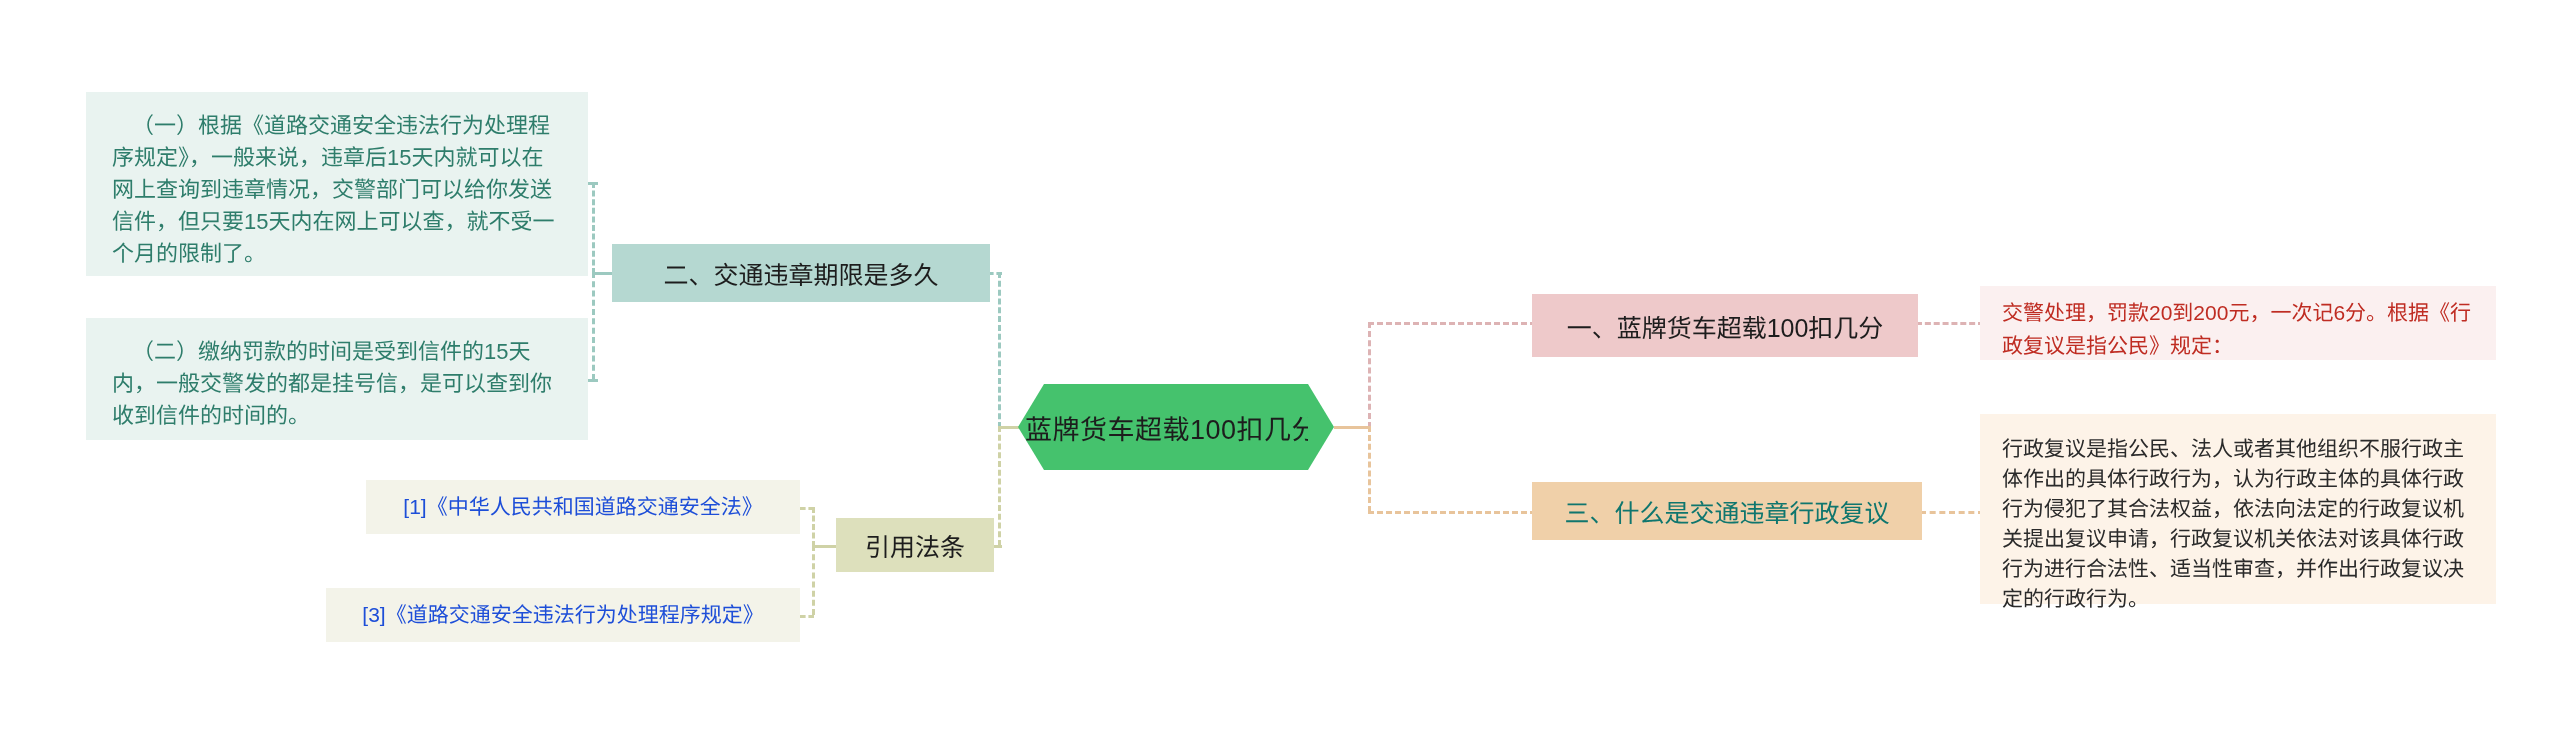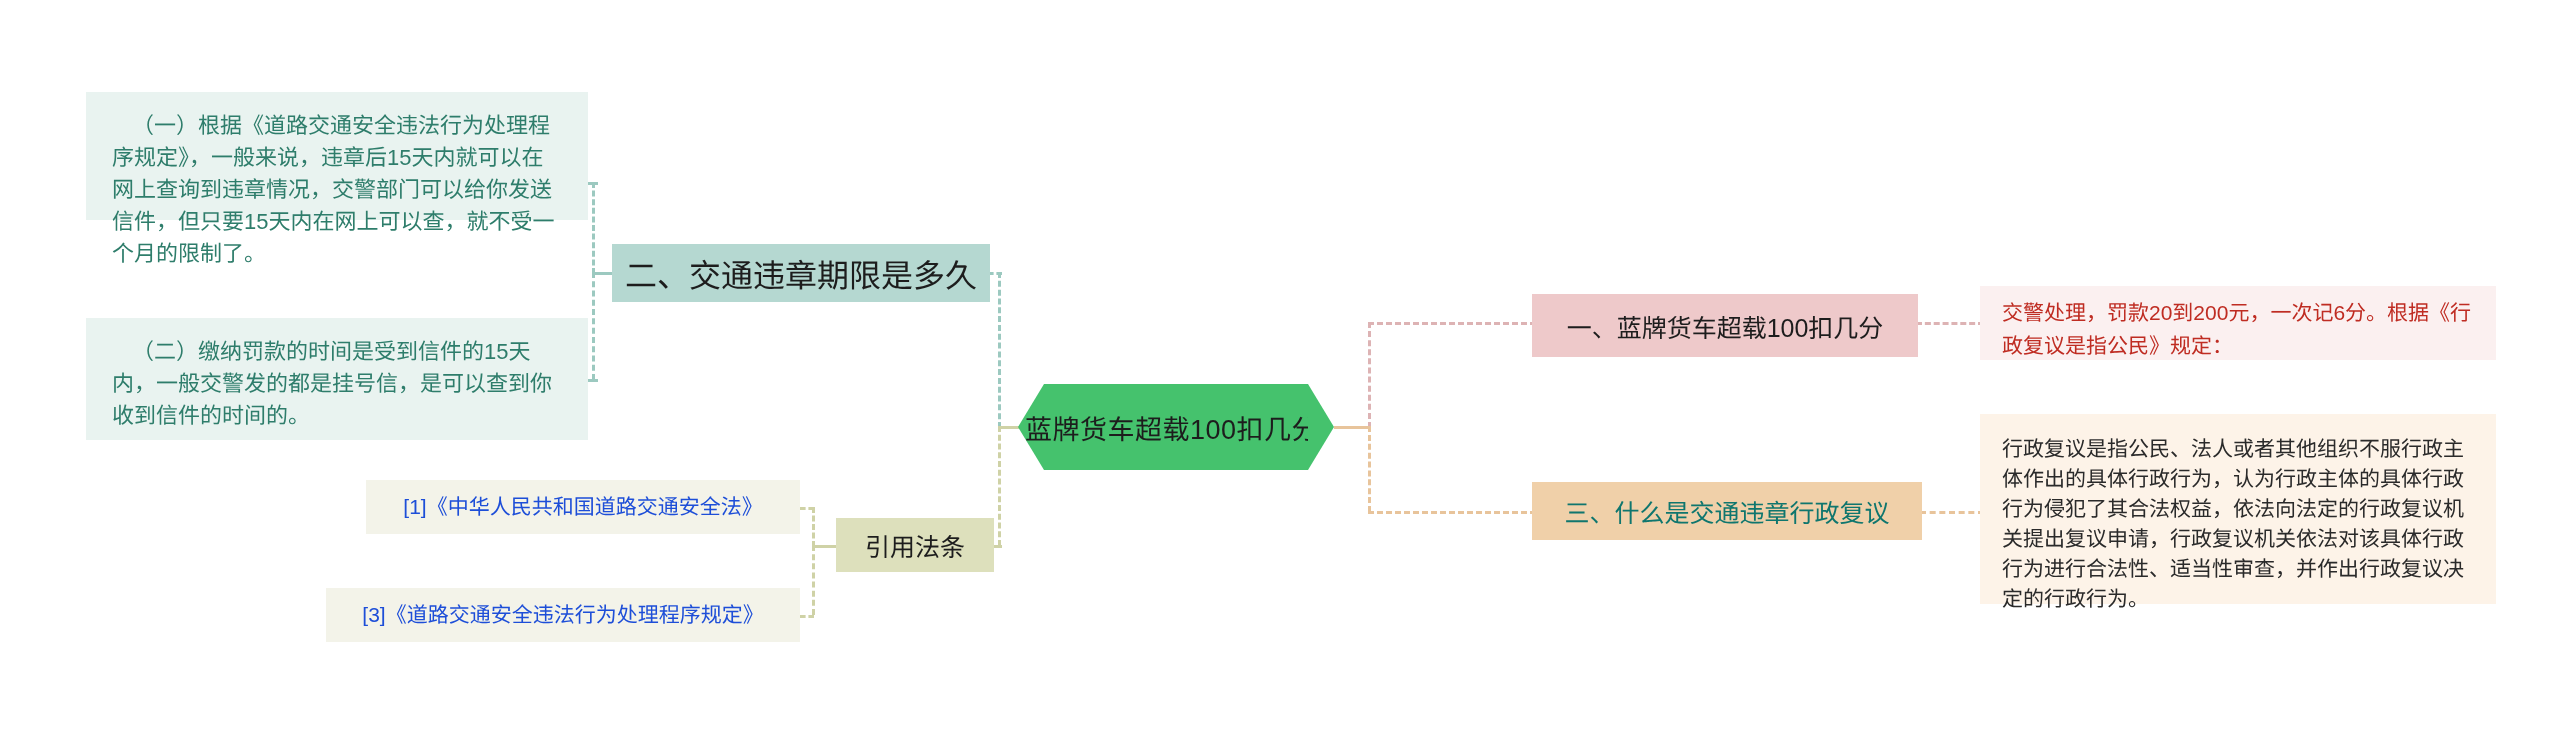--- a/index.html
+++ b/index.html
@@ -61,28 +61,28 @@
   .n-olive  {background:#dde0bc;color:#1d1d1d;}
   .n-pink   {background:#eec9ca;color:#1d1d1d;}
   .n-tan    {background:#f0d0a9;color:#0f766e;}
 
   .b-mint   {background:#e9f3f0;color:#2e7d6b;}
   .b-cream  {background:#f3f3e9;color:#1d4ed8;}
   .b-red    {background:#fbf0f0;color:#bf2c22;}
   .b-tancream{background:#fdf3e8;color:#2a2a2a;}
 
   
-  #tx-1{left:86px;top:92px;width:502px;height:128px;padding:18px 26px 16px 26px;font-size:22px;line-height:32px;text-indent:20px;}
+  #tx-1{left:86px;top:92px;width:502px;height:184px;padding:18px 26px 16px 26px;font-size:22px;line-height:32px;text-indent:20px;}
   #tx-2{left:86px;top:318px;width:502px;height:122px;padding:18px 26px 16px 26px;font-size:22px;line-height:32px;text-indent:20px;}
 
   #tx-ref1{left:366px;top:480px;width:434px;height:54px;padding:0 18px;font-size:21px;line-height:54px;text-align:center;white-space:nowrap;}
   #tx-ref2{left:326px;top:588px;width:474px;height:54px;padding:0 18px;font-size:21px;line-height:54px;text-align:center;white-space:nowrap;}
 
   
-  #nd-term{left:612px;top:244px;width:378px;height:58px;justify-content:center;font-size:32px;}
+  #nd-term{left:612px;top:244px;width:378px;height:58px;justify-content:center;font-size:25px;}
   #nd-cite{left:836px;top:518px;width:158px;height:54px;justify-content:center;font-size:25px;}
 
   
   #nd-r1{left:1532px;top:294px;width:386px;height:63px;justify-content:center;font-size:25px;}
   #nd-r2{left:1532px;top:482px;width:390px;height:58px;justify-content:center;font-size:25px;}
 
   
   #tx-r1{left:1980px;top:286px;width:516px;height:74px;padding:10px 22px;font-size:21px;line-height:33px;}
   #tx-r2{left:1980px;top:414px;width:516px;height:190px;padding:20px 22px;font-size:21px;line-height:30px;}
 

